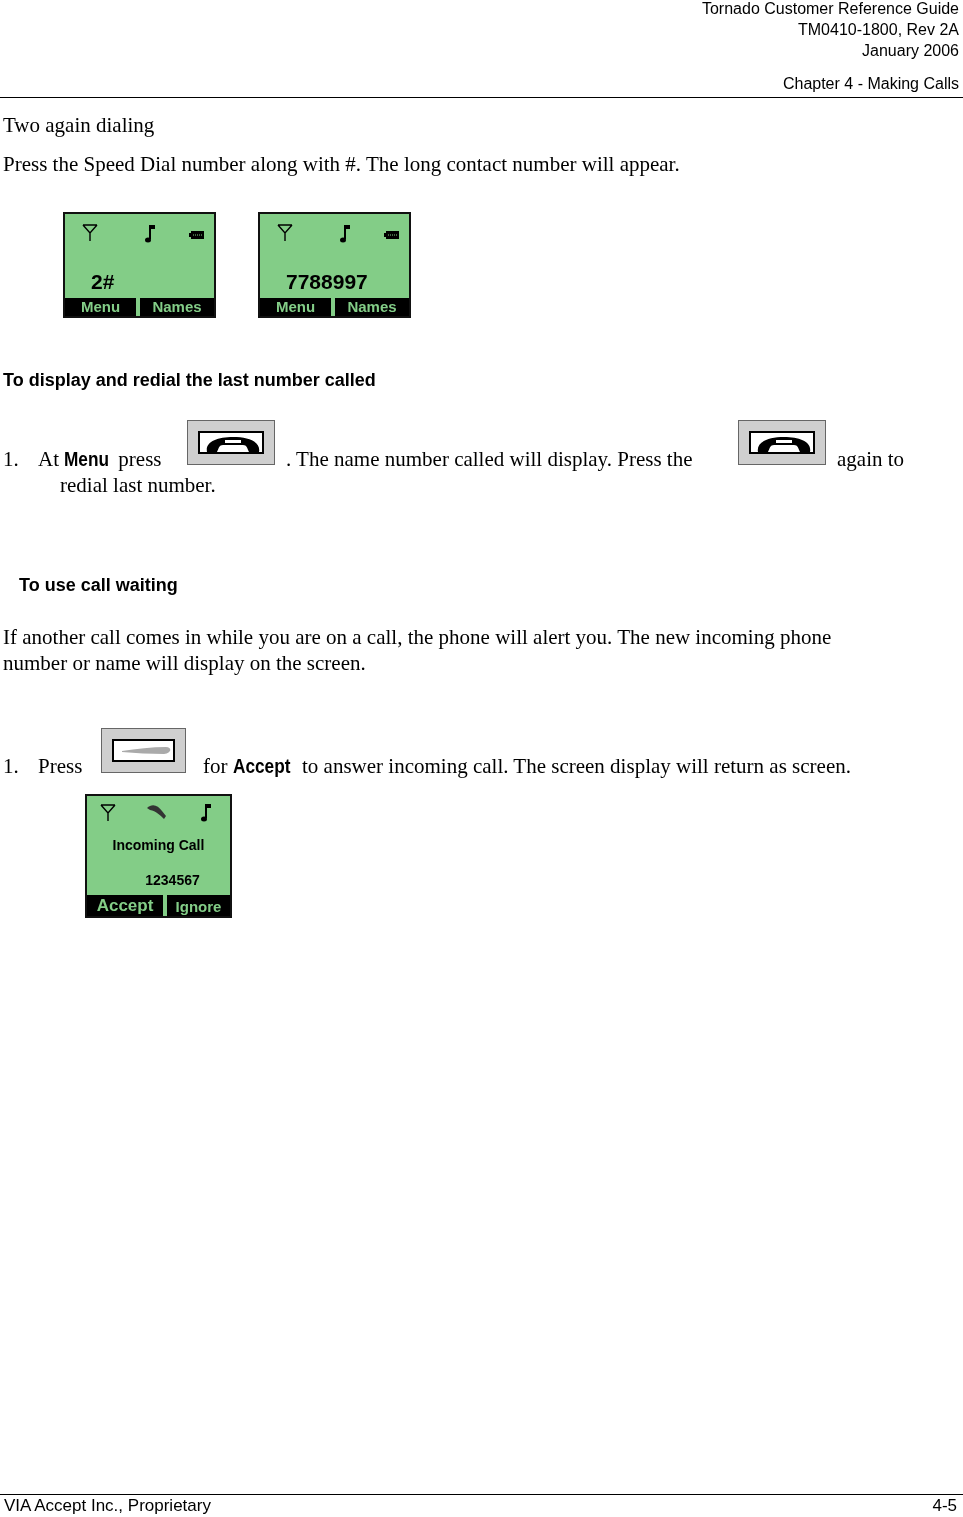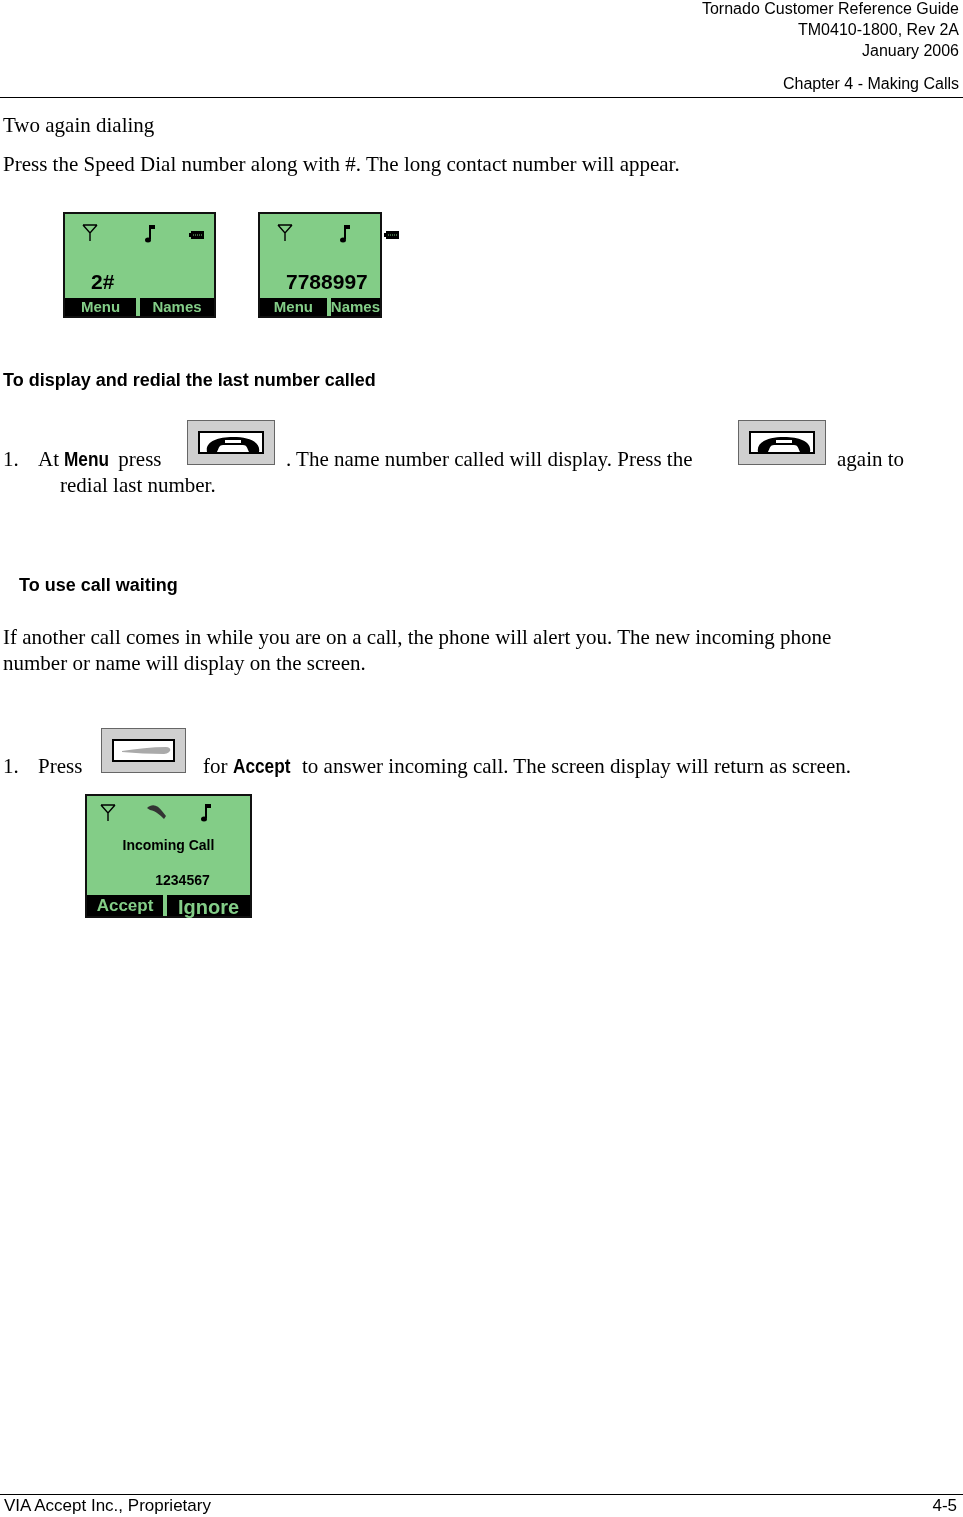--- a/index.html
+++ b/index.html
@@ -46,21 +46,21 @@
       <rect x="0" y="3" width="2" height="4" fill="#000"></rect>
       <path d="M4 5 h9" stroke="#83cd87" stroke-dasharray="1 1"></path>
     </svg>
   <div class="abs sans" style="left:26px;top:56px;font-size:21px;font-weight:bold;">2#</div>
   <div class="softbar">
     <div class="soft" style="width:71px;">Menu</div>
     <div class="soft" style="flex:1;">Names</div>
   </div>
 </div>
 
-<div class="abs screen" style="left:258px;top:212px;width:124px;height:106px;">
+<div class="abs screen" style="left:258px;top:212px;width:153px;height:106px;">
   <svg class="abs" style="left:17px;top:10px;" width="16" height="18">
       <path d="M1 1 L8 9 L15 1 M8 9 L8 17 M1 1 L15 1" stroke="#000" stroke-width="1.4" fill="none"></path>
     </svg>
   <svg class="abs" style="left:78px;top:10px;" width="14" height="20">
       <rect x="6" y="1" width="2" height="14" fill="#000"></rect>
       <rect x="6" y="1" width="6" height="4" fill="#000"></rect>
       <ellipse cx="5" cy="16" rx="3" ry="2.5" fill="#000"></ellipse>
     </svg>
   <svg class="abs" style="left:124px;top:16px;" width="16" height="10">
       <rect x="2" y="1" width="13" height="8" fill="#000"></rect>
@@ -116,35 +116,35 @@
         <path d="M6 8 C20 6 36 4 50 4 C56 4 56 10 48 11 C34 11 20 10 6 9 Z" fill="#aaa"></path>
       </svg>
     </div>
 </div>
 <div class="abs p serif" style="left:203px;top:753px;">
   <span>for</span>
   <span class="cond">Accept</span>
   <span>to answer incoming call.  The screen display will return as screen.</span>
 </div>
 
-<div class="abs screen" style="left:85px;top:794px;width:167px;height:124px;">
+<div class="abs screen" style="left:85px;top:794px;width:147px;height:124px;">
   <svg class="abs" style="left:13px;top:8px;" width="16" height="18">
       <path d="M1 1 L8 9 L15 1 M8 9 L8 17 M1 1 L15 1" stroke="#000" stroke-width="1.4" fill="none"></path>
     </svg>
   <svg class="abs" style="left:57px;top:7px;" width="26" height="20">
       <path d="M3 5 C8 0 14 2 18 8 L22 13 L20 16 C16 12 12 8 6 7 Z" fill="#333"></path>
     </svg>
   <svg class="abs" style="left:112px;top:7px;" width="14" height="20">
       <rect x="6" y="1" width="2" height="14" fill="#000"></rect>
       <rect x="6" y="1" width="6" height="4" fill="#000"></rect>
       <ellipse cx="5" cy="16" rx="3" ry="2.5" fill="#000"></ellipse>
     </svg>
   <div class="abs sans" style="left:0;right:0;top:41px;text-align:center;font-size:14px;font-weight:bold;">Incoming Call</div>
   <div class="abs sans" style="left:0;right:0;top:76px;text-align:center;font-size:14px;font-weight:bold;padding-left:28px;">1234567</div>
   <div class="softbar" style="height:21px;">
     <div class="soft" style="width:76px;font-size:17px;line-height:21px;">Accept</div>
-    <div class="soft" style="flex:1;font-size:20px;line-height:24px;">Ignore</div>
+    <div class="soft" style="flex:1;font-size:15px;line-height:24px;">Ignore</div>
   </div>
 </div>
 
 <div class="abs rule" style="top:1494px;"></div>
 <div class="abs sans" style="left:4px;top:1496px;font-size:17px;">VIA Accept Inc., Proprietary</div>
 <div class="abs sans" style="right:6px;top:1496px;font-size:17px;">4-5</div>
 
 </body></html>

